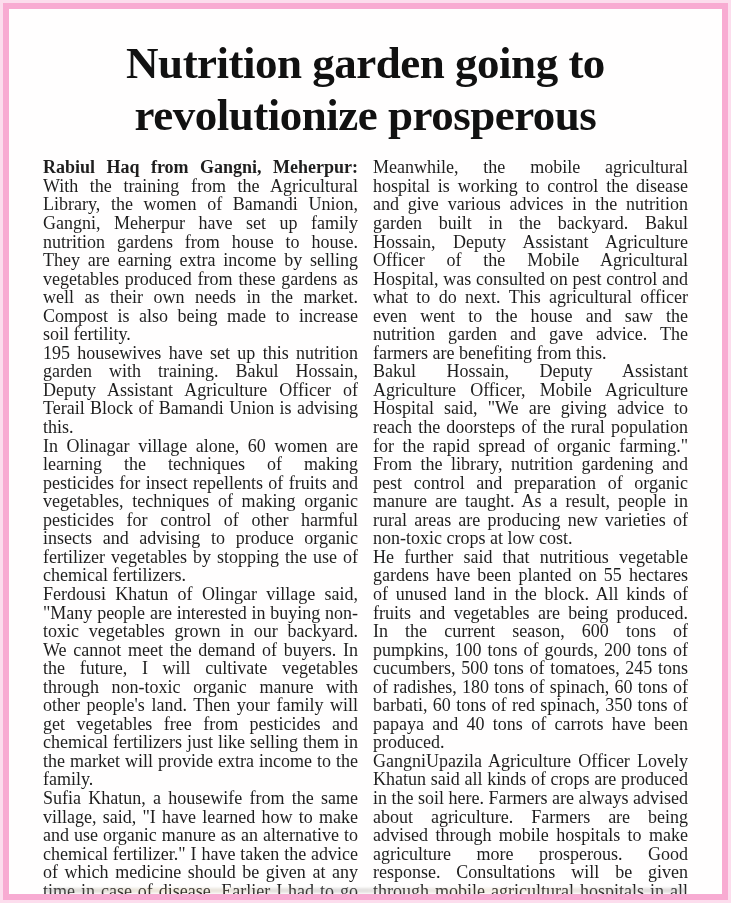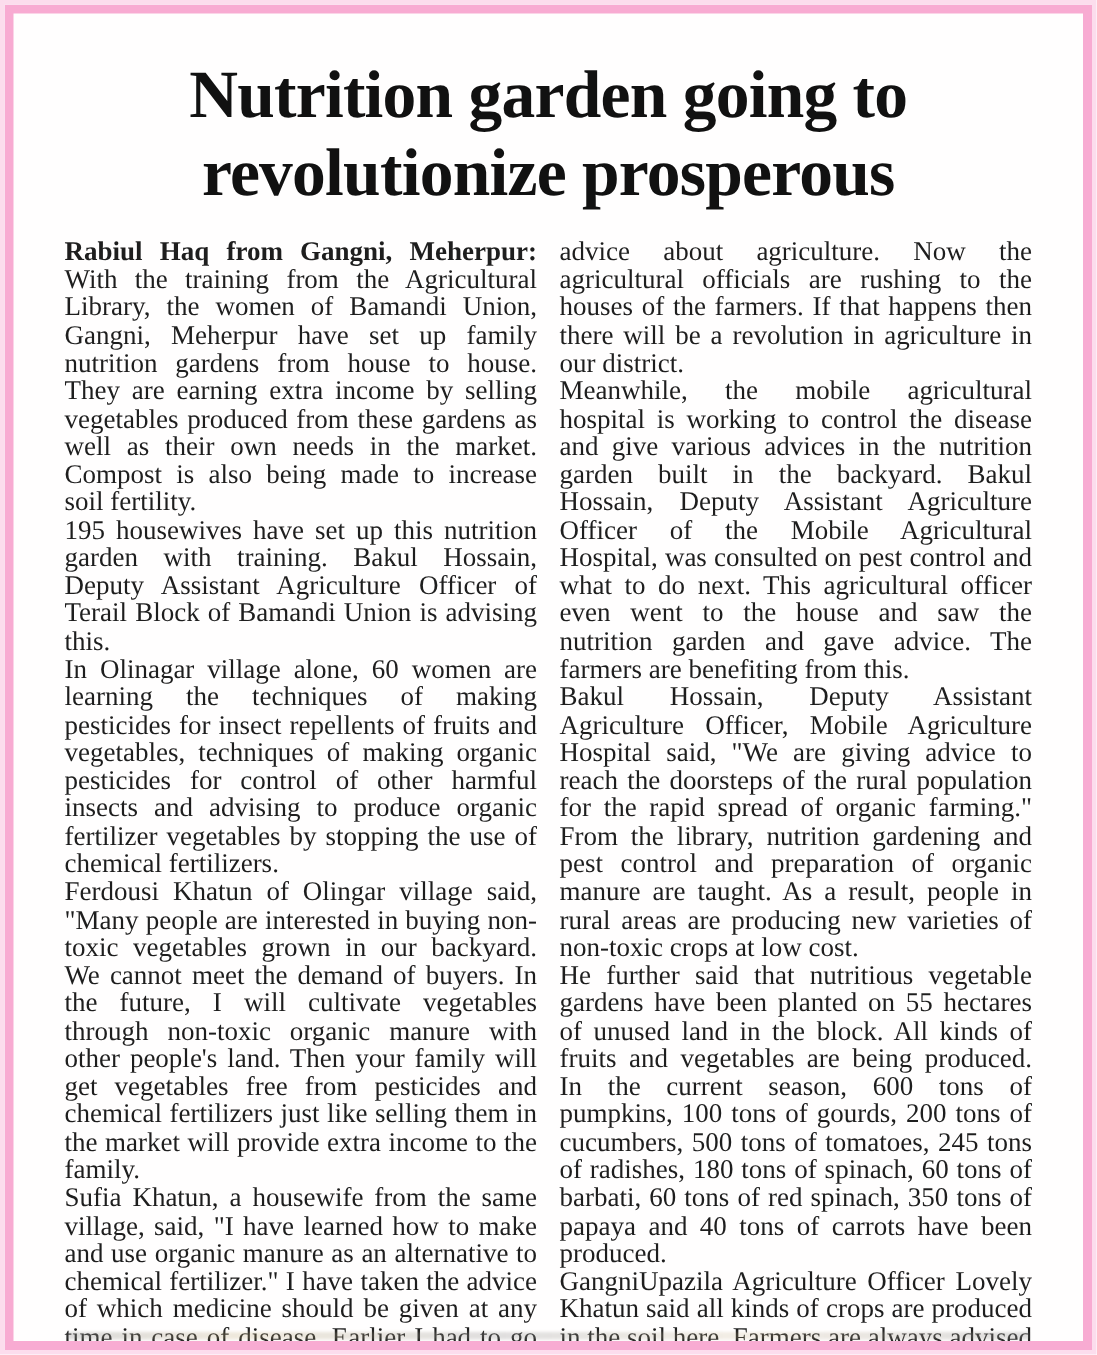--- a/index.html
+++ b/index.html
@@ -87,21 +87,20 @@
 
         <div class="col">
           <p><span class="lead-bold">Rabiul Haq from Gangni, Meherpur:</span> <span>With the training from the Agricultural Library, the women of Bamandi Union, Gangni, Meherpur have set up family nutrition gardens from house to house. They are earning extra income by selling vegetables produced from these gardens as well as their own needs in the market. Compost is also being made to increase soil fertility.</span></p>
           <p>195 housewives have set up this nutrition garden with training. Bakul Hossain, Deputy Assistant Agriculture Officer of Terail Block of Bamandi Union is advising this.</p>
           <p>In Olinagar village alone, 60 women are learning the techniques of making pesticides for insect repellents of fruits and vegetables, techniques of making organic pesticides for control of other harmful insects and advising to produce organic fertilizer vegetables by stopping the use of chemical fertilizers.</p>
           <p>Ferdousi Khatun of Olingar village said, "Many people are interested in buying non-toxic vegetables grown in our backyard. We cannot meet the demand of buyers. In the future, I will cultivate vegetables through non-toxic organic manure with other people's land. Then your family will get vegetables free from pesticides and chemical fertilizers just like selling them in the market will provide extra income to the family.</p>
           <p>Sufia Khatun, a housewife from the same village, said, "I have learned how to make and use organic manure as an alternative to chemical fertilizer." I have taken the advice of which medicine should be given at any time in case of disease. Earlier I had to go to the city to get</p>
         </div>
 
         <div class="col">
-          <p>advice about agriculture. Now the agricultural officials are rushing to the houses of the farmers. If that happens then there will be a revolution in agriculture in our district.</p>
           <p>Meanwhile, the mobile agricultural hospital is working to control the disease and give various advices in the nutrition garden built in the backyard. Bakul Hossain, Deputy Assistant Agriculture Officer of the Mobile Agricultural Hospital, was consulted on pest control and what to do next. This agricultural officer even went to the house and saw the nutrition garden and gave advice. The farmers are benefiting from this.</p>
           <p>Bakul Hossain, Deputy Assistant Agriculture Officer, Mobile Agriculture Hospital said, "We are giving advice to reach the doorsteps of the rural population for the rapid spread of organic farming." From the library, nutrition gardening and pest control and preparation of organic manure are taught. As a result, people in rural areas are producing new varieties of non-toxic crops at low cost.</p>
           <p>He further said that nutritious vegetable gardens have been planted on 55 hectares of unused land in the block. All kinds of fruits and vegetables are being produced. In the current season, 600 tons of pumpkins, 100 tons of gourds, 200 tons of cucumbers, 500 tons of tomatoes, 245 tons of radishes, 180 tons of spinach, 60 tons of barbati, 60 tons of red spinach, 350 tons of papaya and 40 tons of carrots have been produced.</p>
           <p>GangniUpazila Agriculture Officer Lovely Khatun said all kinds of crops are produced in the soil here. Farmers are always advised about agriculture. Farmers are being advised through mobile hospitals to make agriculture more prosperous. Good response. Consultations will be given through mobile agricultural hospitals in all the blocks in phases.</p>
         </div>
 
       </div>
     </div>
 
     <div class="cutoff-smudge"></div>

